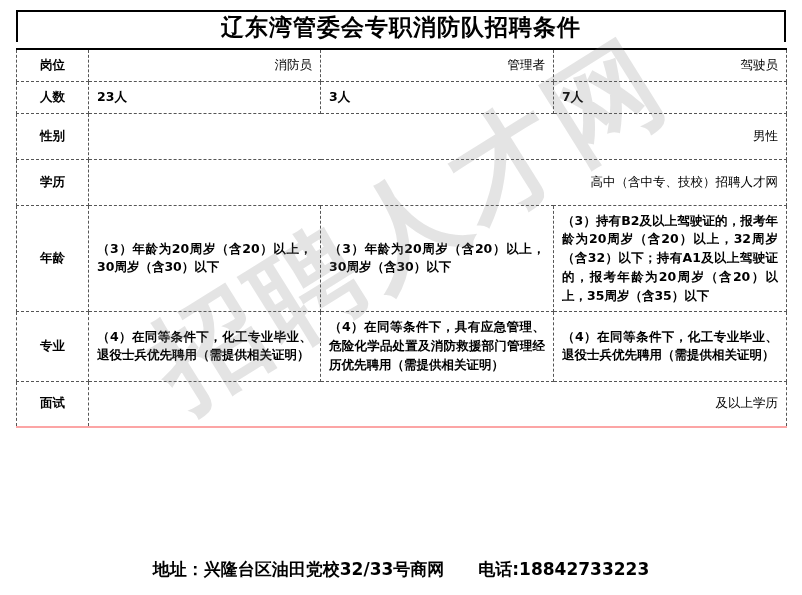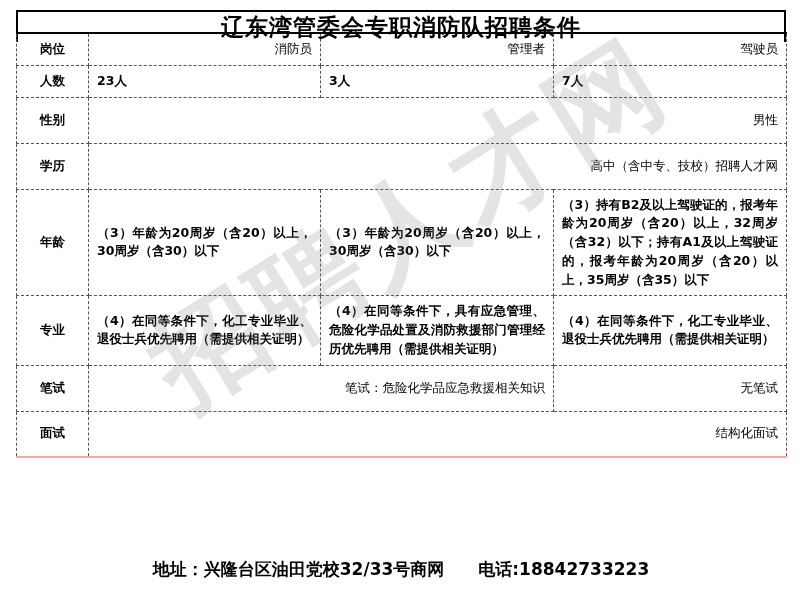--- a/index.html
+++ b/index.html
@@ -62,21 +62,21 @@
   .title-text {
     font-size: 23px;
     font-weight: bold;
     letter-spacing: 1px;
     color: #000;
     font-family: "DejaVu Sans", sans-serif;
   }
   table.main {
     position: absolute;
     left: 16px;
-    top: 32px;
+    top: 48px;
     width: 770px;
     border-collapse: collapse;
     table-layout: fixed;
     z-index: 2;
     background: transparent;
   }
   table.main td {
     border: 1px dashed #555;
     padding: 6px 8px;
     font-size: 12.5px;
@@ -193,28 +193,23 @@
         <td class="cell-text">（3）年龄为20周岁（含20）以上，30周岁（含30）以下</td>
         <td class="cell-text">（3）年龄为20周岁（含20）以上，30周岁（含30）以下</td>
         <td class="cell-text last-col">（3）持有B2及以上驾驶证的，报考年龄为20周岁（含20）以上，32周岁（含32）以下；持有A1及以上驾驶证的，报考年龄为20周岁（含20）以上，35周岁（含35）以下</td>
       </tr>
       <tr>
         <td class="label">专业</td>
         <td class="cell-text">（4）在同等条件下，化工专业毕业、退役士兵优先聘用（需提供相关证明）</td>
         <td class="cell-text">（4）在同等条件下，具有应急管理、危险化学品处置及消防救援部门管理经历优先聘用（需提供相关证明）</td>
         <td class="cell-text last-col">（4）在同等条件下，化工专业毕业、退役士兵优先聘用（需提供相关证明）</td>
       </tr>
-      <tr class="row-h-mid">
-        <td class="label">笔试</td>
-        <td class="ctr" colspan="2">笔试：危险化学品应急救援相关知识</td>
-        <td class="ctr last-col">无笔试</td>
-      </tr>
       <tr class="row-h-mid last-row">
         <td class="label">面试</td>
-        <td class="ctr last-col" colspan="3">结构化面试</td>
+        <td class="ctr last-col" colspan="3">及以上学历</td>
       </tr>
     </tbody>
   </table>
 
   <div class="footer">
     <div class="footer-addr">地址：兴隆台区油田党校32/33号商网</div>
     <div class="footer-phone">电话:18842733223</div>
   </div>
 
 </div>

